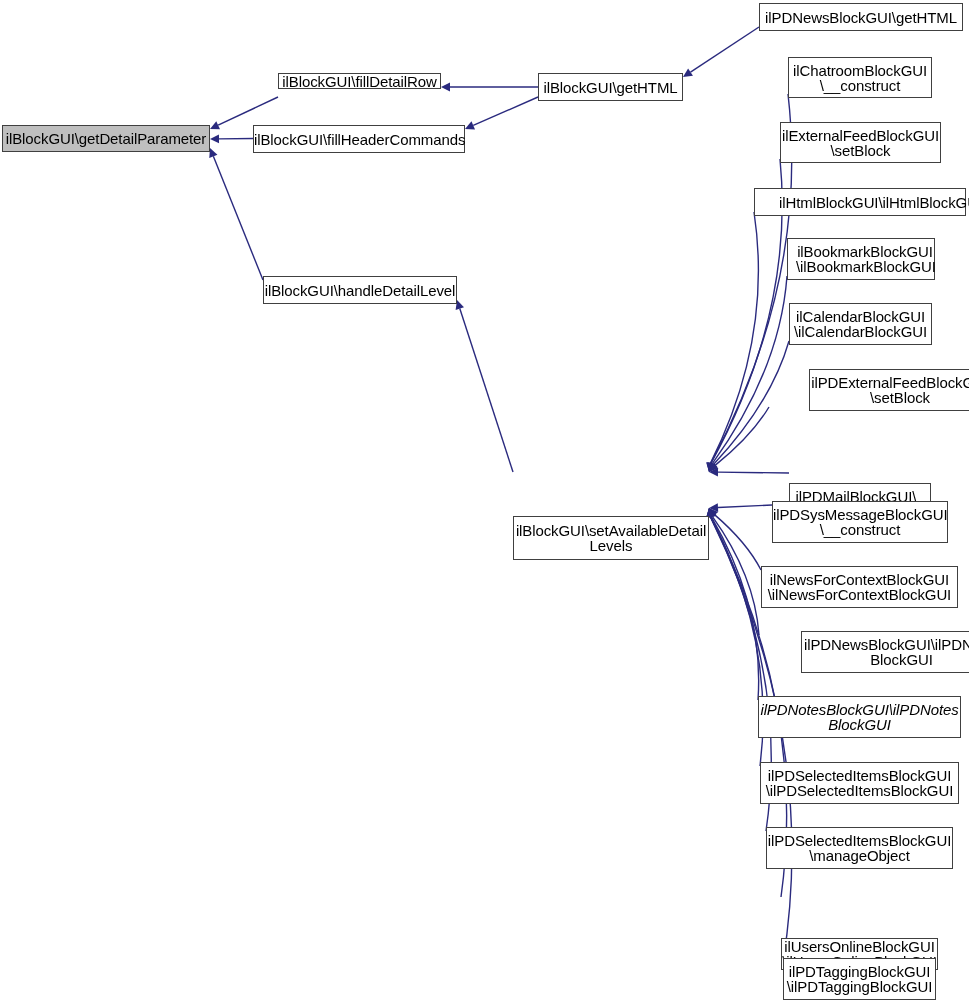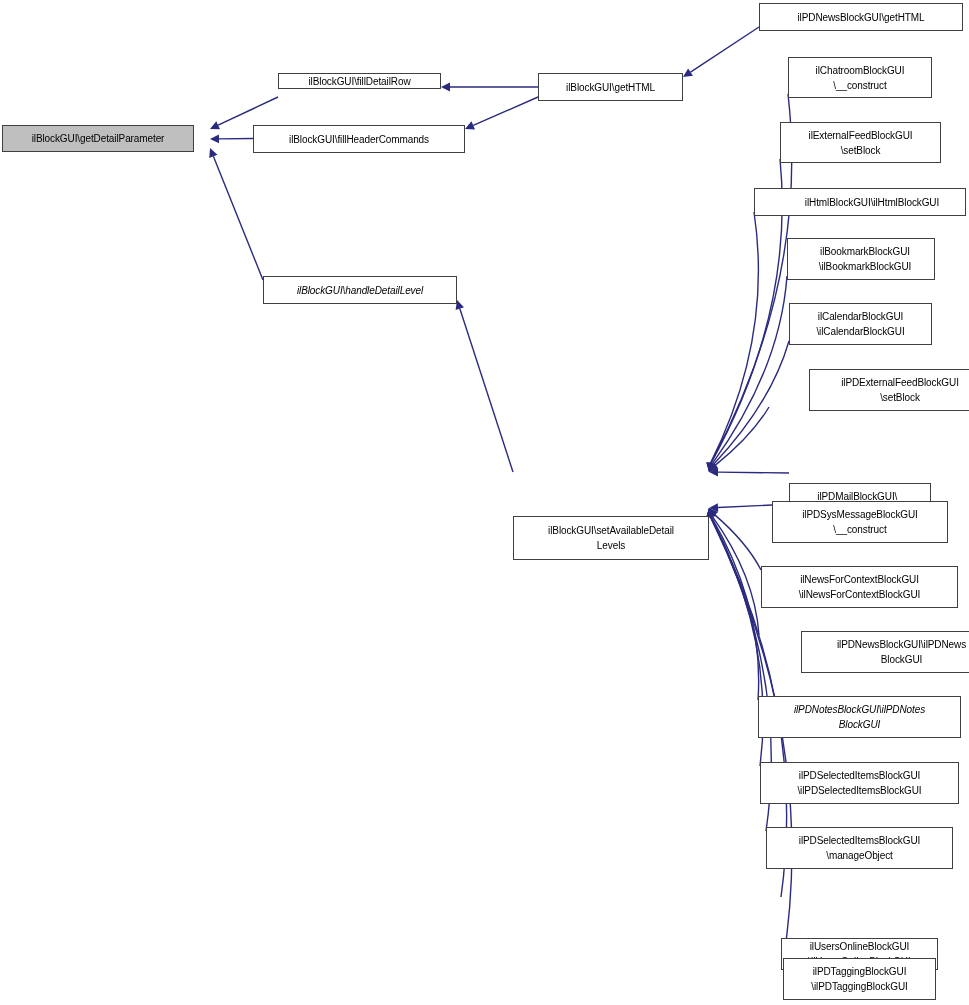--- a/index.html
+++ b/index.html
@@ -23,21 +23,21 @@
     width: 969px;
     height: 1005px;
     pointer-events: none;
   }
   .node {
     position: absolute;
     box-sizing: border-box;
     border: 1px solid #404040;
     background: #ffffff;
     color: #000000;
-    font-size: 10px;
+    font-size: 15px;
     line-height: 15px;
     text-align: center;
     display: flex;
     align-items: center;
     justify-content: center;
     white-space: pre-line;
     letter-spacing: -0.1px;
     z-index: 2;
   }
   .node.highlight {
@@ -95,24 +95,24 @@
       <path d="M 760,766 Q 775.7383260801232,641.4145763171405 710.7452976137532,516.8291526342808" fill="none" stroke="#2a2a7e" stroke-width="1.4"></path>
       <polygon points="709,508 715.0617722349572,515.9758960231126 706.4288229925493,517.6824092454491" fill="#2a2a7e"></polygon>
       <path d="M 766,831 Q 789.1722195738342,673.9315260146807 710.5640680051814,516.8630520293615" fill="none" stroke="#2a2a7e" stroke-width="1.4"></path>
       <polygon points="709,508 714.8971156639803,516.0983965601616 706.2310203463825,517.6277074985613" fill="#2a2a7e"></polygon>
       <path d="M 781,897 Q 807.4033447458967,706.9248444341952 710.637988685152,516.8496888683904" fill="none" stroke="#2a2a7e" stroke-width="1.4"></path>
       <polygon points="709,508 714.9645032430318,516.0488944000939 706.3114741272722,517.650483336687" fill="#2a2a7e"></polygon>
       <path d="M 783,962 Q 818.8329169170162,739.4413883068107 710.4478534568458,516.8827766136214" fill="none" stroke="#2a2a7e" stroke-width="1.4"></path>
       <polygon points="709,508 714.7905442457273,516.1749371458302 706.1051626679642,517.5906160814127" fill="#2a2a7e"></polygon>
     </svg>
   <div id="nodes">
-      <div class="node highlight" style="left: 2px; top: 125px; width: 192px; height: 27px;"><span class="node-label">ilBlockGUI\getDetailParameter</span></div>
+      <div class="node highlight" style="left: 2px; top: 125px; width: 208px; height: 27px;"><span class="node-label">ilBlockGUI\getDetailParameter</span></div>
       <div class="node" style="left: 278px; top: 73px; width: 163px; height: 16px;"><span class="node-label">ilBlockGUI\fillDetailRow</span></div>
       <div class="node" style="left: 253px; top: 125px; width: 212px; height: 28px;"><span class="node-label">ilBlockGUI\fillHeaderCommands</span></div>
-      <div class="node" style="left: 263px; top: 276px; width: 194px; height: 28px; font-style: italic;"><span class="node-label">ilBlockGUI\handleDetailLevel</span></div>
+      <div class="node" style="left: 263px; top: 276px; width: 194px; height: 28px;"><span class="node-label">ilBlockGUI\handleDetailLevel</span></div>
       <div class="node" style="left: 538px; top: 73px; width: 145px; height: 28px;"><span class="node-label">ilBlockGUI\getHTML</span></div>
       <div class="node" style="left: 513px; top: 468px; width: 196px; height: 44px; margin-top: 48px;"><span class="node-label">ilBlockGUI\setAvailableDetail
 Levels</span></div>
       <div class="node" style="left: 759px; top: 3px; width: 204px; height: 28px;"><span class="node-label">ilPDNewsBlockGUI\getHTML</span></div>
       <div class="node" style="left: 788px; top: 57px; width: 144px; height: 41px;"><span class="node-label">ilChatroomBlockGUI
 \__construct</span></div>
       <div class="node" style="left: 780px; top: 122px; width: 161px; height: 41px;"><span class="node-label">ilExternalFeedBlockGUI
 \setBlock</span></div>
       <div class="node" style="left: 754px; top: 188px; width: 212px; height: 28px; padding-left: 24px;"><span class="node-label">ilHtmlBlockGUI\ilHtmlBlockGUI</span></div>
       <div class="node" style="left: 787px; top: 238px; width: 148px; height: 42px; padding-left: 8px;"><span class="node-label">ilBookmarkBlockGUI

